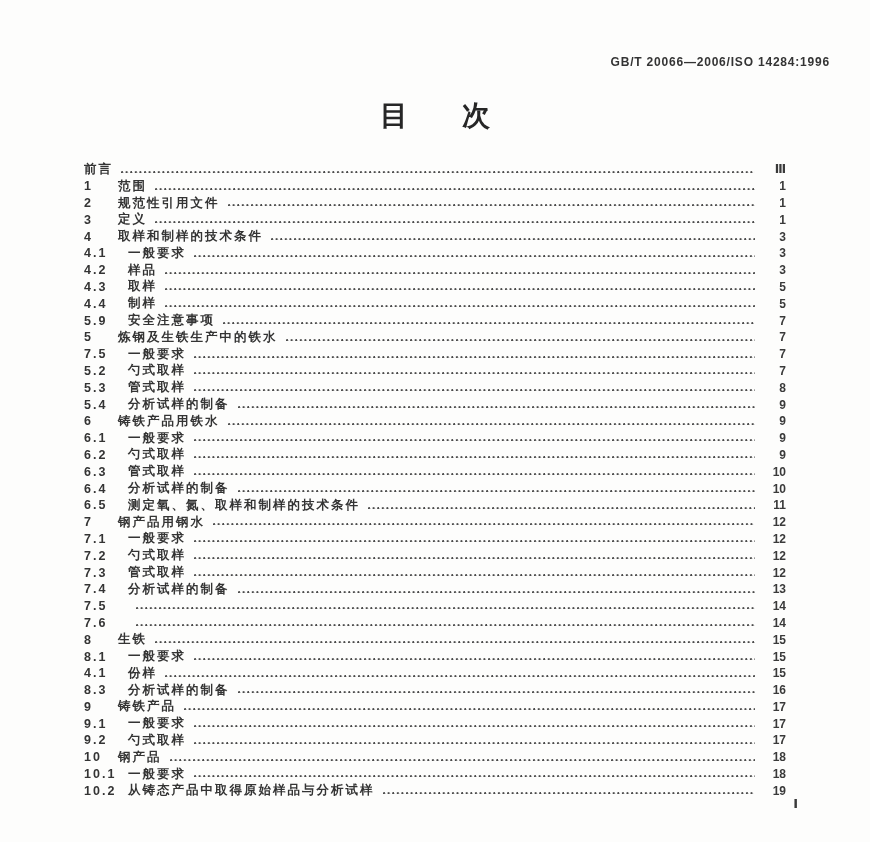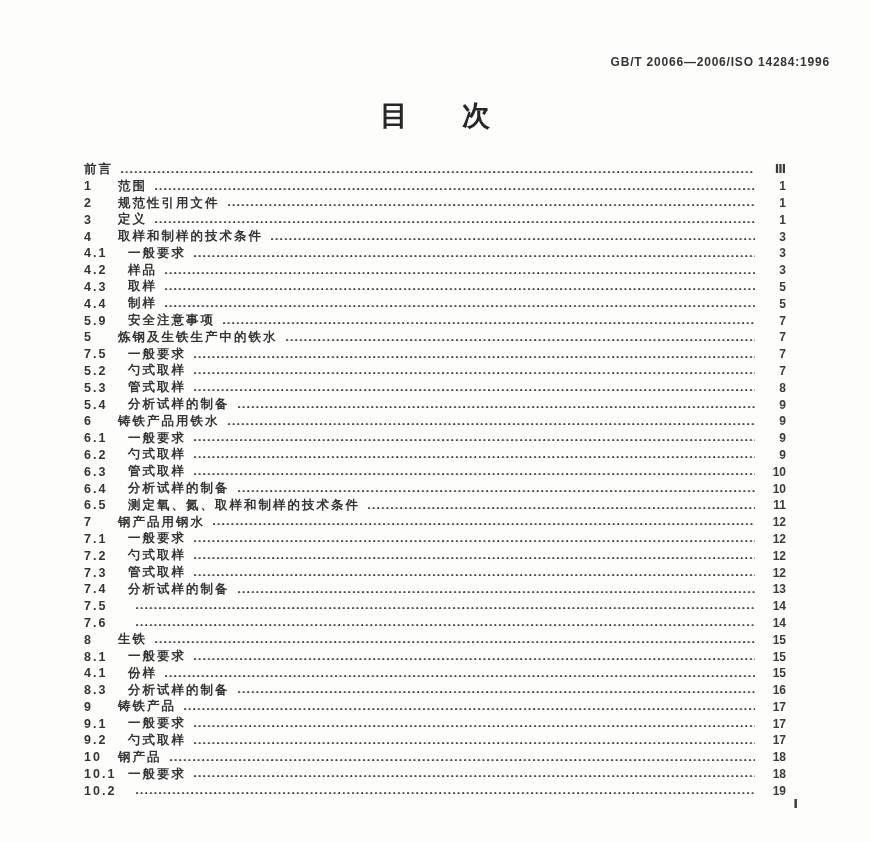--- a/index.html
+++ b/index.html
@@ -327,20 +327,21 @@
         <span class="pg">18</span>
       </div>
       <div class="toc-row lv2">
         <span class="num">10.1</span>
         <span class="label">一般要求</span>
         <span class="dots"></span>
         <span class="pg">18</span>
       </div>
       <div class="toc-row lv2">
         <span class="num">10.2</span>
+        <span class="label">从铸态产品中取得原始样品与分析试样</span>
         <span class="dots"></span>
         <span class="pg">19</span>
       </div>
     </div>
 
   <div class="footer-page">Ⅰ</div>
 
 </div>
 
 </body></html>

